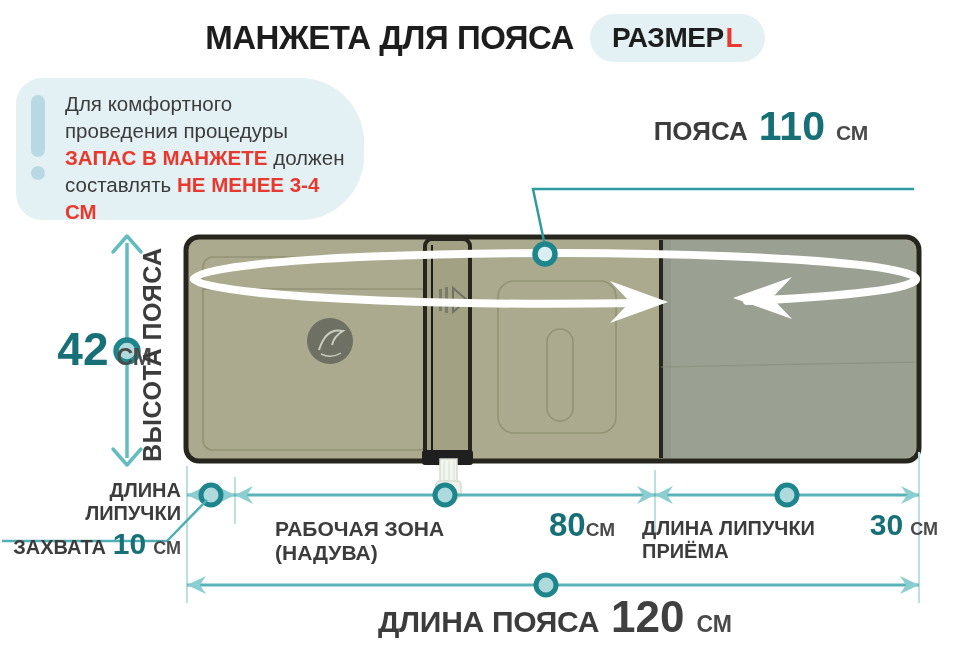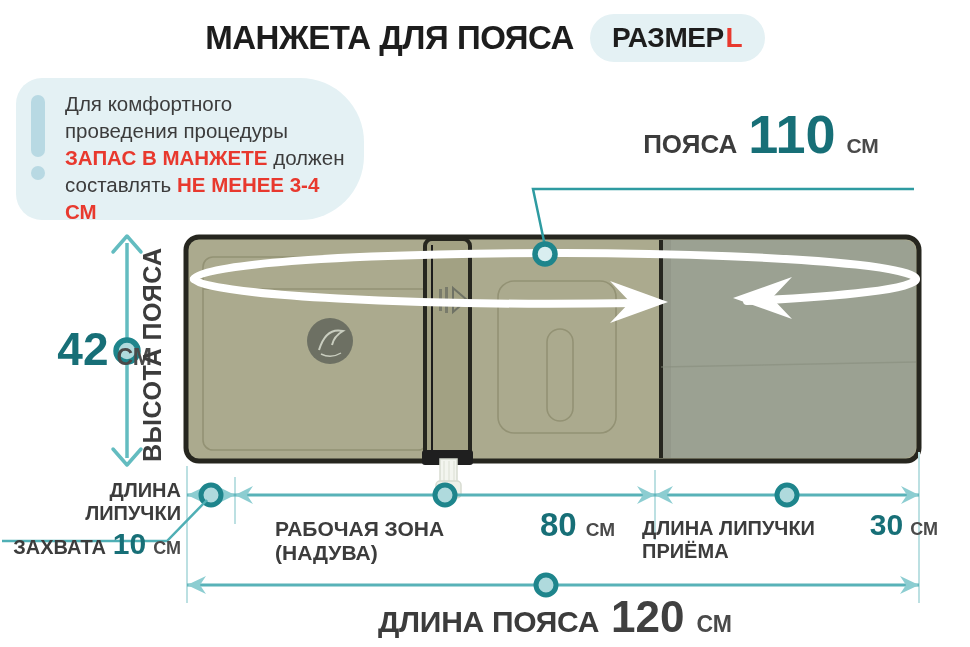--- a/index.html
+++ b/index.html
@@ -22,42 +22,42 @@
   .excl .dot { width:14px; height:14px; border-radius:50%; background:#b8d9e3; margin-top:9px; }
   .note-text { position:absolute; left:49px; top:12px; width:282px; font-size:20.5px; line-height:1.32;
                color:#3c3c3c; font-weight:500; }
   .note-text .hl { color:#e8392e; font-weight:800; }
 
   
   .max-girth { position:absolute; left:600px; top:100px; width:322px; text-align:center; z-index:3; }
   .max-girth .l1 { font-size:26px; font-weight:700; color:#3c3c3c; letter-spacing:-0.3px; }
   .max-girth .l2 { margin-top:3px; display:flex; justify-content:center; align-items:baseline; gap:11px; }
   .max-girth .word { font-size:26px; font-weight:700; color:#3c3c3c; }
-  .max-girth .num { font-size:54px; font-weight:800; color:#176f77; }
+  .max-girth .num { font-size:41px; font-weight:800; color:#176f77; }
   .max-girth .unit { font-size:21px; font-weight:700; color:#4a4a4a; }
 
   
   .v42 { position:absolute; left:34px; top:322px; width:118px; display:flex; justify-content:flex-end;
          align-items:baseline; gap:8px; z-index:3; }
   .v42 .num { font-size:46px; font-weight:800; color:#176f77; }
   .v42 .unit { font-size:23px; font-weight:700; color:#4a4a4a; }
   .v-label { position:absolute; left:138px; top:240px; height:222px; display:flex; align-items:center;
              writing-mode:vertical-rl; transform:rotate(180deg); font-size:25px; font-weight:700;
              color:#3c3c3c; letter-spacing:0.5px; z-index:3; }
 
   
   .grip-label { position:absolute; left:0; top:479px; width:181px; text-align:right; z-index:3; }
   .grip-label .l1 { font-size:20px; font-weight:700; color:#3c3c3c;padding-left:10px; }
   .grip-label .l2 { margin-top:2px; display:flex; justify-content:flex-end; align-items:baseline; gap:7px; }
   .small-num { font-size:30px; font-weight:800; color:#176f77; }
   .small-unit { font-size:18px; font-weight:700; color:#4a4a4a; }
   .small-word { font-size:20px; font-weight:700; color:#3c3c3c; }
 
   .work-label { position:absolute; left:275px; top:506px; width:340px; display:flex; justify-content:center;
-                align-items:baseline; gap:9px; z-index:3; }
+                align-items:baseline; z-index:3; }
   .work-label .word { font-size:21px; font-weight:700; color:#3c3c3c; }
   .work-label .num { font-size:33px; font-weight:800; color:#176f77; }
   .work-label .unit { font-size:19px; font-weight:700; color:#4a4a4a; }
 
   .recv-label { position:absolute; left:642px; top:508px; width:296px; display:flex; justify-content:center;
                 align-items:baseline; gap:7px; z-index:3; }
 
   .total-label { position:absolute; left:345px; top:592px; width:420px; display:flex; justify-content:center;
                  align-items:baseline; gap:12px; z-index:3; }
   .total-label .word { font-size:30px; font-weight:700; color:#3c3c3c; letter-spacing:-0.3px; }

